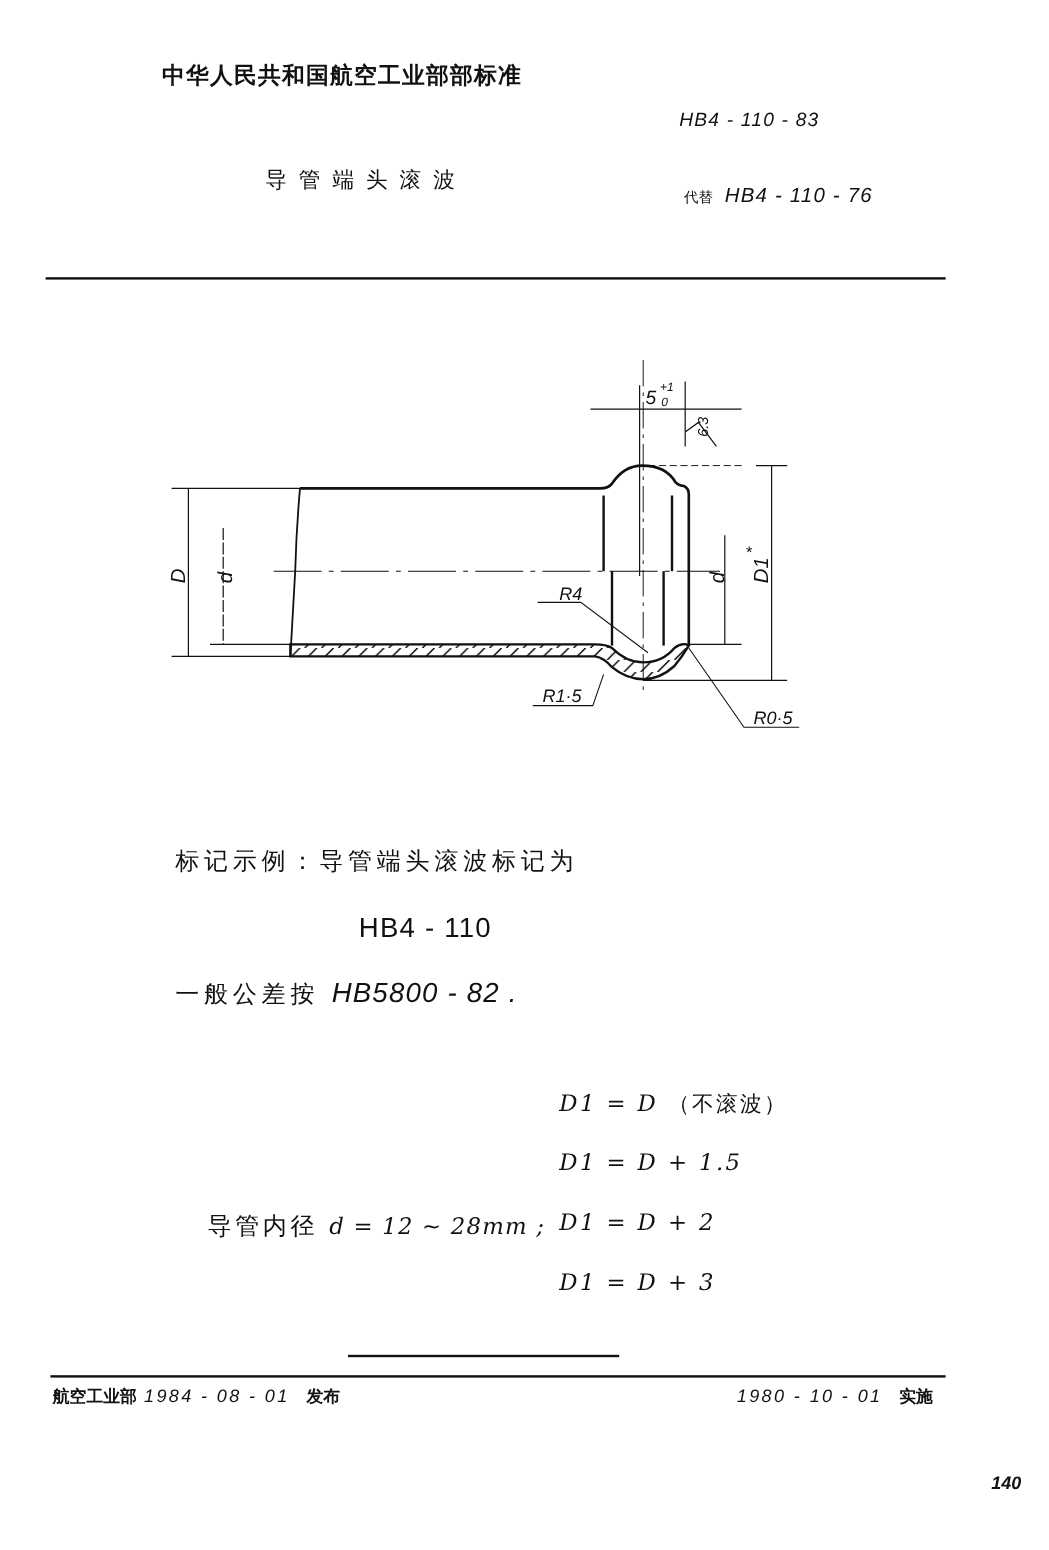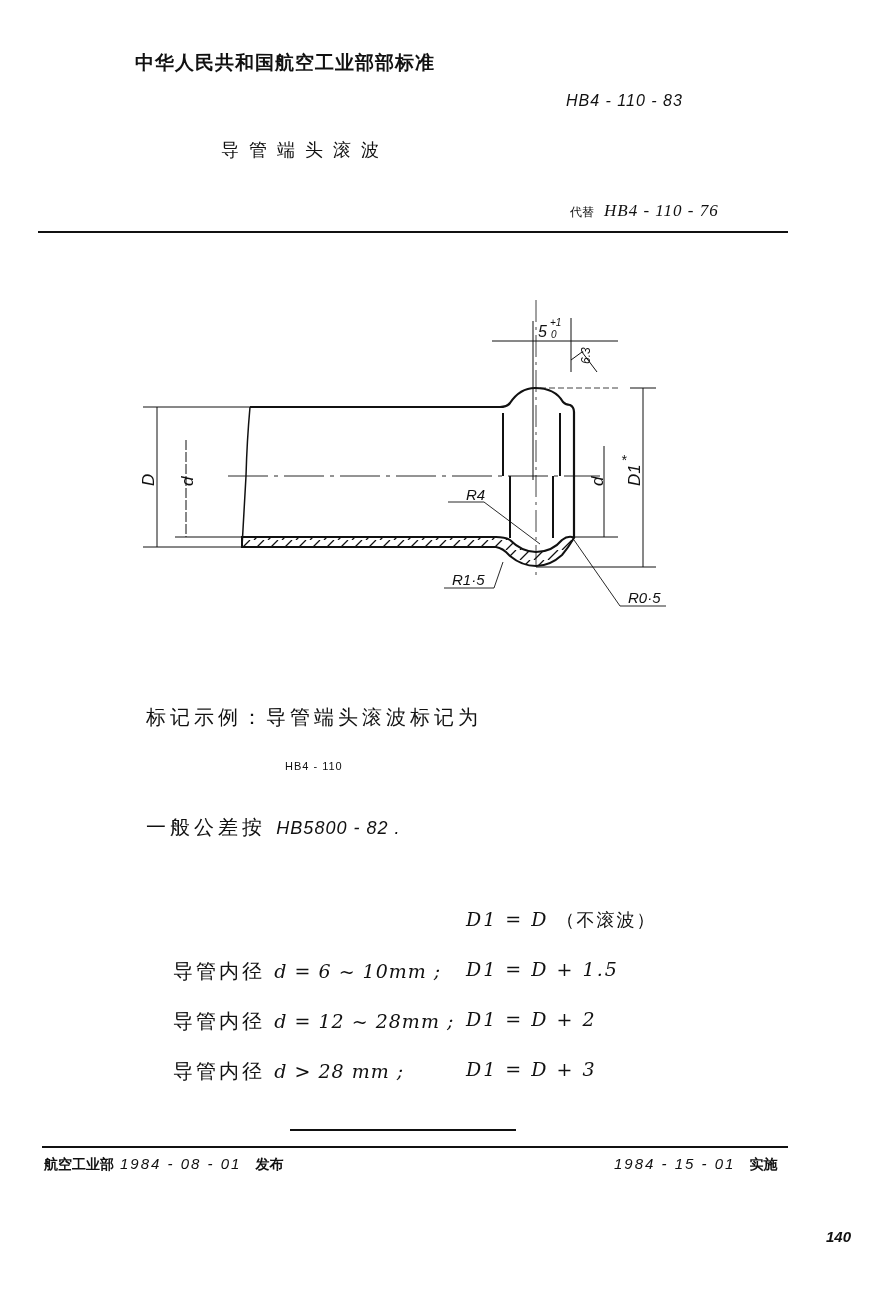--- a/index.html
+++ b/index.html
@@ -15,35 +15,35 @@
     .std-no {
       left: 566px; top: 92px; font-size: 16px; font-style: italic;
       font-family: "Liberation Sans", sans-serif; letter-spacing: 1px;
     }
     .doc-title {
       left: 221px; top: 138px; font-size: 18px; letter-spacing: 10px;
       font-family: Liberation Mono, monospace; font-weight: normal;
     }
     .replaces {
       left: 570px; top: 153px; font-size: 17px; font-style: italic;
-      font-family: Liberation Serif, serif; letter-spacing: 1px; margin-top: 48px;
+      font-family: Liberation Sans, sans-serif; letter-spacing: 1px;
     }
     .replaces .lbl { font-size: 12px; font-style: normal; margin-right: 10px; letter-spacing: 0; }
     .rule-top { left: 38px; top: 231px; width: 750px; height: 2px; background: #111; }
 
     .drawing { left: 0; top: 290px; }
 
     .note-line {
       font-family: "DejaVu Sans", sans-serif; font-size: 20px; font-weight: normal;
       letter-spacing: 4px;
     }
     .mark-example { left: 146px; top: 704px; }
-    .mark-code { left: 285px; top: 760px; font-size: 11px; letter-spacing: 1px; font-family: "Liberation Sans", sans-serif; }
+    .mark-code { left: 299px; top: 760px; font-size: 23px; letter-spacing: 1px; font-family: "Liberation Sans", sans-serif; }
     .tol { left: 146px; top: 814px; }
-    .tol .ital { font-style: italic; font-family: "Liberation Sans", sans-serif; font-size: 18px; letter-spacing: 1px; }
+    .tol .ital { font-style: italic; font-family: "Liberation Sans", sans-serif; font-size: 23px; letter-spacing: 1px; }
 
     .rule-row { position: absolute; font-size: 20px; letter-spacing: 3px; white-space: nowrap; }
     .rule-row .cond .math { font-style: italic; font-family: "DejaVu Serif", serif; letter-spacing: 1px; font-size: 19px; }
     .rule-row .res { position: absolute; left: 306px; top: 0; font-style: italic; font-family: "DejaVu Serif", serif; letter-spacing: 2px; font-size: 19px; }
 
     .rule-short { left: 290px; top: 1129px; width: 226px; height: 2px; background: #111; }
     .rule-bottom { left: 42px; top: 1146px; width: 746px; height: 2px; background: #111; }
     .footer-left { left: 44px; top: 1155px; font-size: 14px; font-weight: bold; text-align: center; }
     .footer-left .date, .footer-right .date { font-style: italic; font-weight: normal; font-family: "Liberation Sans", sans-serif; font-size: 15px; letter-spacing: 2px; margin: 0 14px 0 6px; }
     .footer-right { left: 608px; top: 1155px; font-size: 14px; font-weight: bold; }
@@ -130,33 +130,31 @@
 <div class="abs mark-code">HB4 - 110</div>
 <div class="abs note-line tol">
   <span>一般公差按</span>
   <span class="ital">HB5800 - 82 .</span>
 </div>
 
 <div class="rule-row" style="left:160px; top:908px;">
   <span class="res"><span>D1 = D</span> <span style="font-style:normal;font-family:'DejaVu Sans',sans-serif;font-size:18px;">（不滚波）</span></span>
 </div>
 <div class="rule-row" style="left:173px; top:958px;">
-  <span class="cond"><span>导管内径</span> <span class="math">d = 6 ~ 10mm ;</span></span>
   <span class="res" style="left:293px;">D1 = D + 1.5</span>
 </div>
 <div class="rule-row" style="left:173px; top:1008px;">
   <span class="cond"><span>导管内径</span> <span class="math">d = 12 ~ 28mm ;</span></span>
   <span class="res" style="left:293px;">D1 = D + 2</span>
 </div>
 <div class="rule-row" style="left:173px; top:1058px;">
-  <span class="cond"><span>导管内径</span> <span class="math">d &gt; 28 mm ;</span></span>
   <span class="res" style="left:293px;">D1 = D + 3</span>
 </div>
 
 <div class="abs rule-short"></div>
 <div class="abs rule-bottom"></div>
 <div class="abs footer-left">
   <span>航空工业部</span><span class="date">1984 - 08 - 01</span><span>发布</span>
 </div>
 <div class="abs footer-right">
-  <span class="date">1984 - 15 - 01</span><span>实施</span>
+  <span class="date">1980 - 10 - 01</span><span>实施</span>
 </div>
 <div class="abs page-no">140</div>
 
 </body></html>

